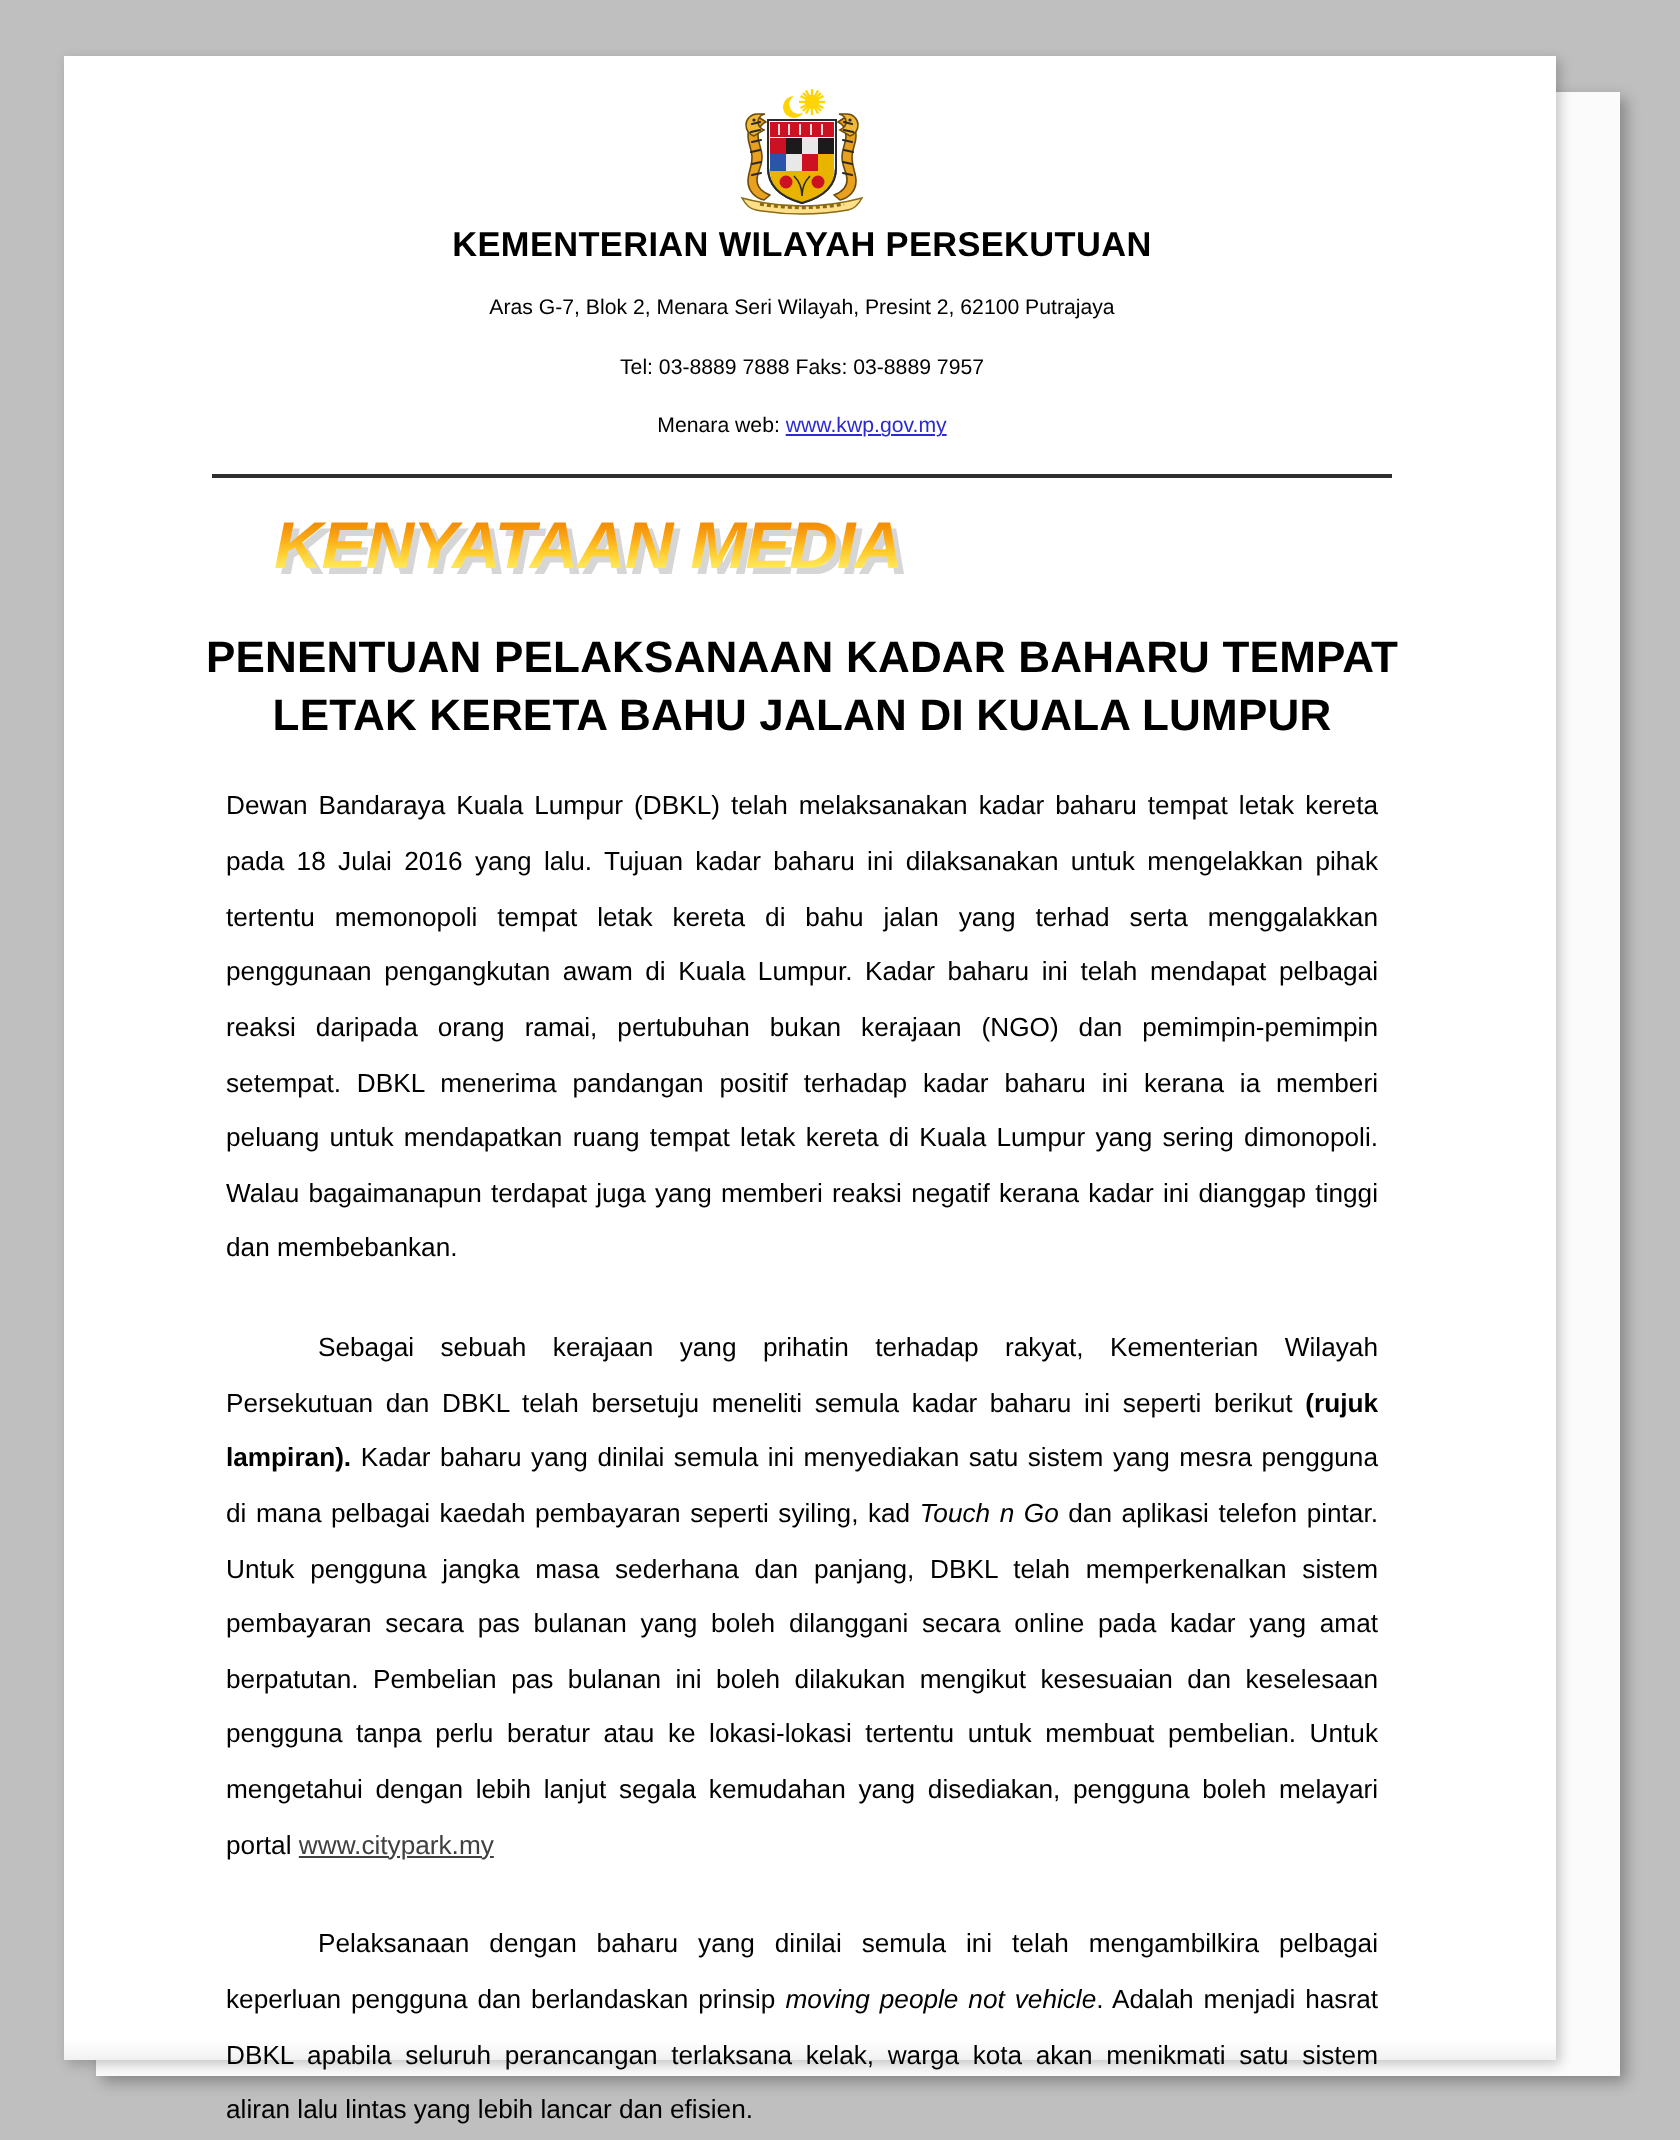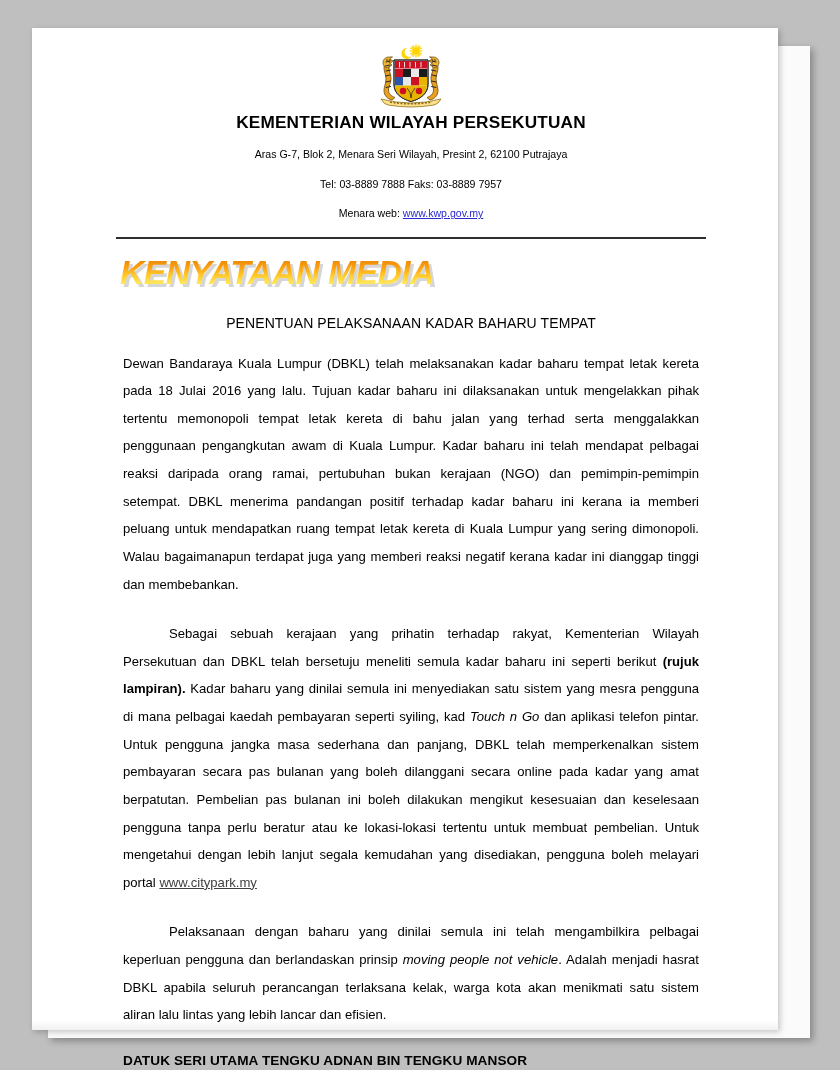--- a/index.html
+++ b/index.html
@@ -44,21 +44,21 @@
     position:absolute;
     left:0; right:0; bottom:0;
     height:10px;
     background: linear-gradient(to bottom, rgba(0,0,0,0.00), rgba(0,0,0,0.055));
     pointer-events:none;
   }
 
   
   .doc {
     position: absolute;
-    left: 38px;
+    left: 28px;
     top: 28px;
     width: 746px;
     height: 1002px;
     box-sizing: border-box;
     padding: 0;
   }
 
   
   .letterhead {
     text-align: center;
@@ -92,21 +92,21 @@
 
   .hrule {
     height: 0;
     border: 0;
     border-top: 2.2px solid #2e2e2e;
     margin: 9px 78px 0 78px;
   }
 
   
   .banner-wrap {
-    margin: 17px 0 0 82px;
+    margin: 17px 0 0 109px;
     position: relative;
     height: 42px;
   }
   .banner-text {
     font-family: "Liberation Sans", sans-serif;
     font-size: 33px;
     font-weight: bold;
     font-style: italic;
     letter-spacing: -0.5px;
     line-height: 1;
@@ -139,22 +139,22 @@
     color: rgba(120,120,120,0.30);
     z-index: 0;
     transform: scaleX(1.02);
     transform-origin: left center;
   }
   .banner-fg { position: relative; z-index: 1; }
 
   
   .headline {
     text-align: center;
-    font-size: 14px;
-    font-weight: normal;
+    font-size: 22px;
+    font-weight: bold;
     line-height: 1.33;
     color: #000;
     margin: 16px 56px 0 56px;
     letter-spacing: 0.1px;
   }
 
   
   .body-block {
     margin: 17px 85px 0 85px;
   }
@@ -287,20 +287,21 @@
       <hr class="hrule">
     </div>
 
     <div class="banner-wrap">
       <span class="banner-shadow">KENYATAAN MEDIA</span>
       <span class="banner-text banner-fg">KENYATAAN MEDIA</span>
     </div>
 
     <div class="headline">
       <div>PENENTUAN PELAKSANAAN KADAR BAHARU TEMPAT</div>
+      <div>LETAK KERETA BAHU JALAN DI KUALA LUMPUR</div>
     </div>
 
     <div class="body-block">
 
       <p class="para">Dewan Bandaraya Kuala Lumpur (DBKL) telah melaksanakan kadar baharu tempat letak kereta pada 18 Julai 2016 yang lalu. Tujuan kadar baharu ini dilaksanakan untuk mengelakkan pihak tertentu memonopoli tempat letak kereta di bahu jalan yang terhad serta menggalakkan penggunaan pengangkutan awam di Kuala Lumpur. Kadar baharu ini telah mendapat pelbagai reaksi daripada orang ramai, pertubuhan bukan kerajaan (NGO) dan pemimpin-pemimpin setempat. DBKL menerima pandangan positif terhadap kadar baharu ini kerana ia memberi peluang untuk mendapatkan ruang tempat letak kereta di Kuala Lumpur yang sering dimonopoli. Walau bagaimanapun terdapat juga yang memberi reaksi negatif kerana kadar ini dianggap tinggi dan membebankan.</p>
 
       <p class="para indent"><span>Sebagai sebuah kerajaan yang prihatin terhadap rakyat, Kementerian Wilayah Persekutuan dan DBKL telah bersetuju meneliti semula kadar baharu ini seperti berikut </span><b>(rujuk lampiran).</b><span> Kadar baharu yang dinilai semula ini menyediakan satu sistem yang mesra pengguna di mana pelbagai kaedah pembayaran seperti syiling, kad </span><i>Touch n Go</i><span> dan aplikasi telefon pintar. Untuk pengguna jangka masa sederhana dan panjang, DBKL telah memperkenalkan sistem pembayaran secara pas bulanan yang boleh dilanggani secara online pada kadar yang amat berpatutan. Pembelian pas bulanan ini boleh dilakukan mengikut kesesuaian dan keselesaan pengguna tanpa perlu beratur atau ke lokasi-lokasi tertentu untuk membuat pembelian. Untuk mengetahui dengan lebih lanjut segala kemudahan yang disediakan, pengguna boleh melayari portal </span><a class="inline-link" href="#">www.citypark.my</a></p>
 
       <p class="para indent"><span>Pelaksanaan dengan baharu yang dinilai semula ini telah mengambilkira pelbagai keperluan pengguna dan berlandaskan prinsip </span><i>moving people not vehicle</i><span>. Adalah menjadi hasrat DBKL apabila seluruh perancangan terlaksana kelak, warga kota akan menikmati satu sistem aliran lalu lintas yang lebih lancar dan efisien.</span></p>
     </div>

